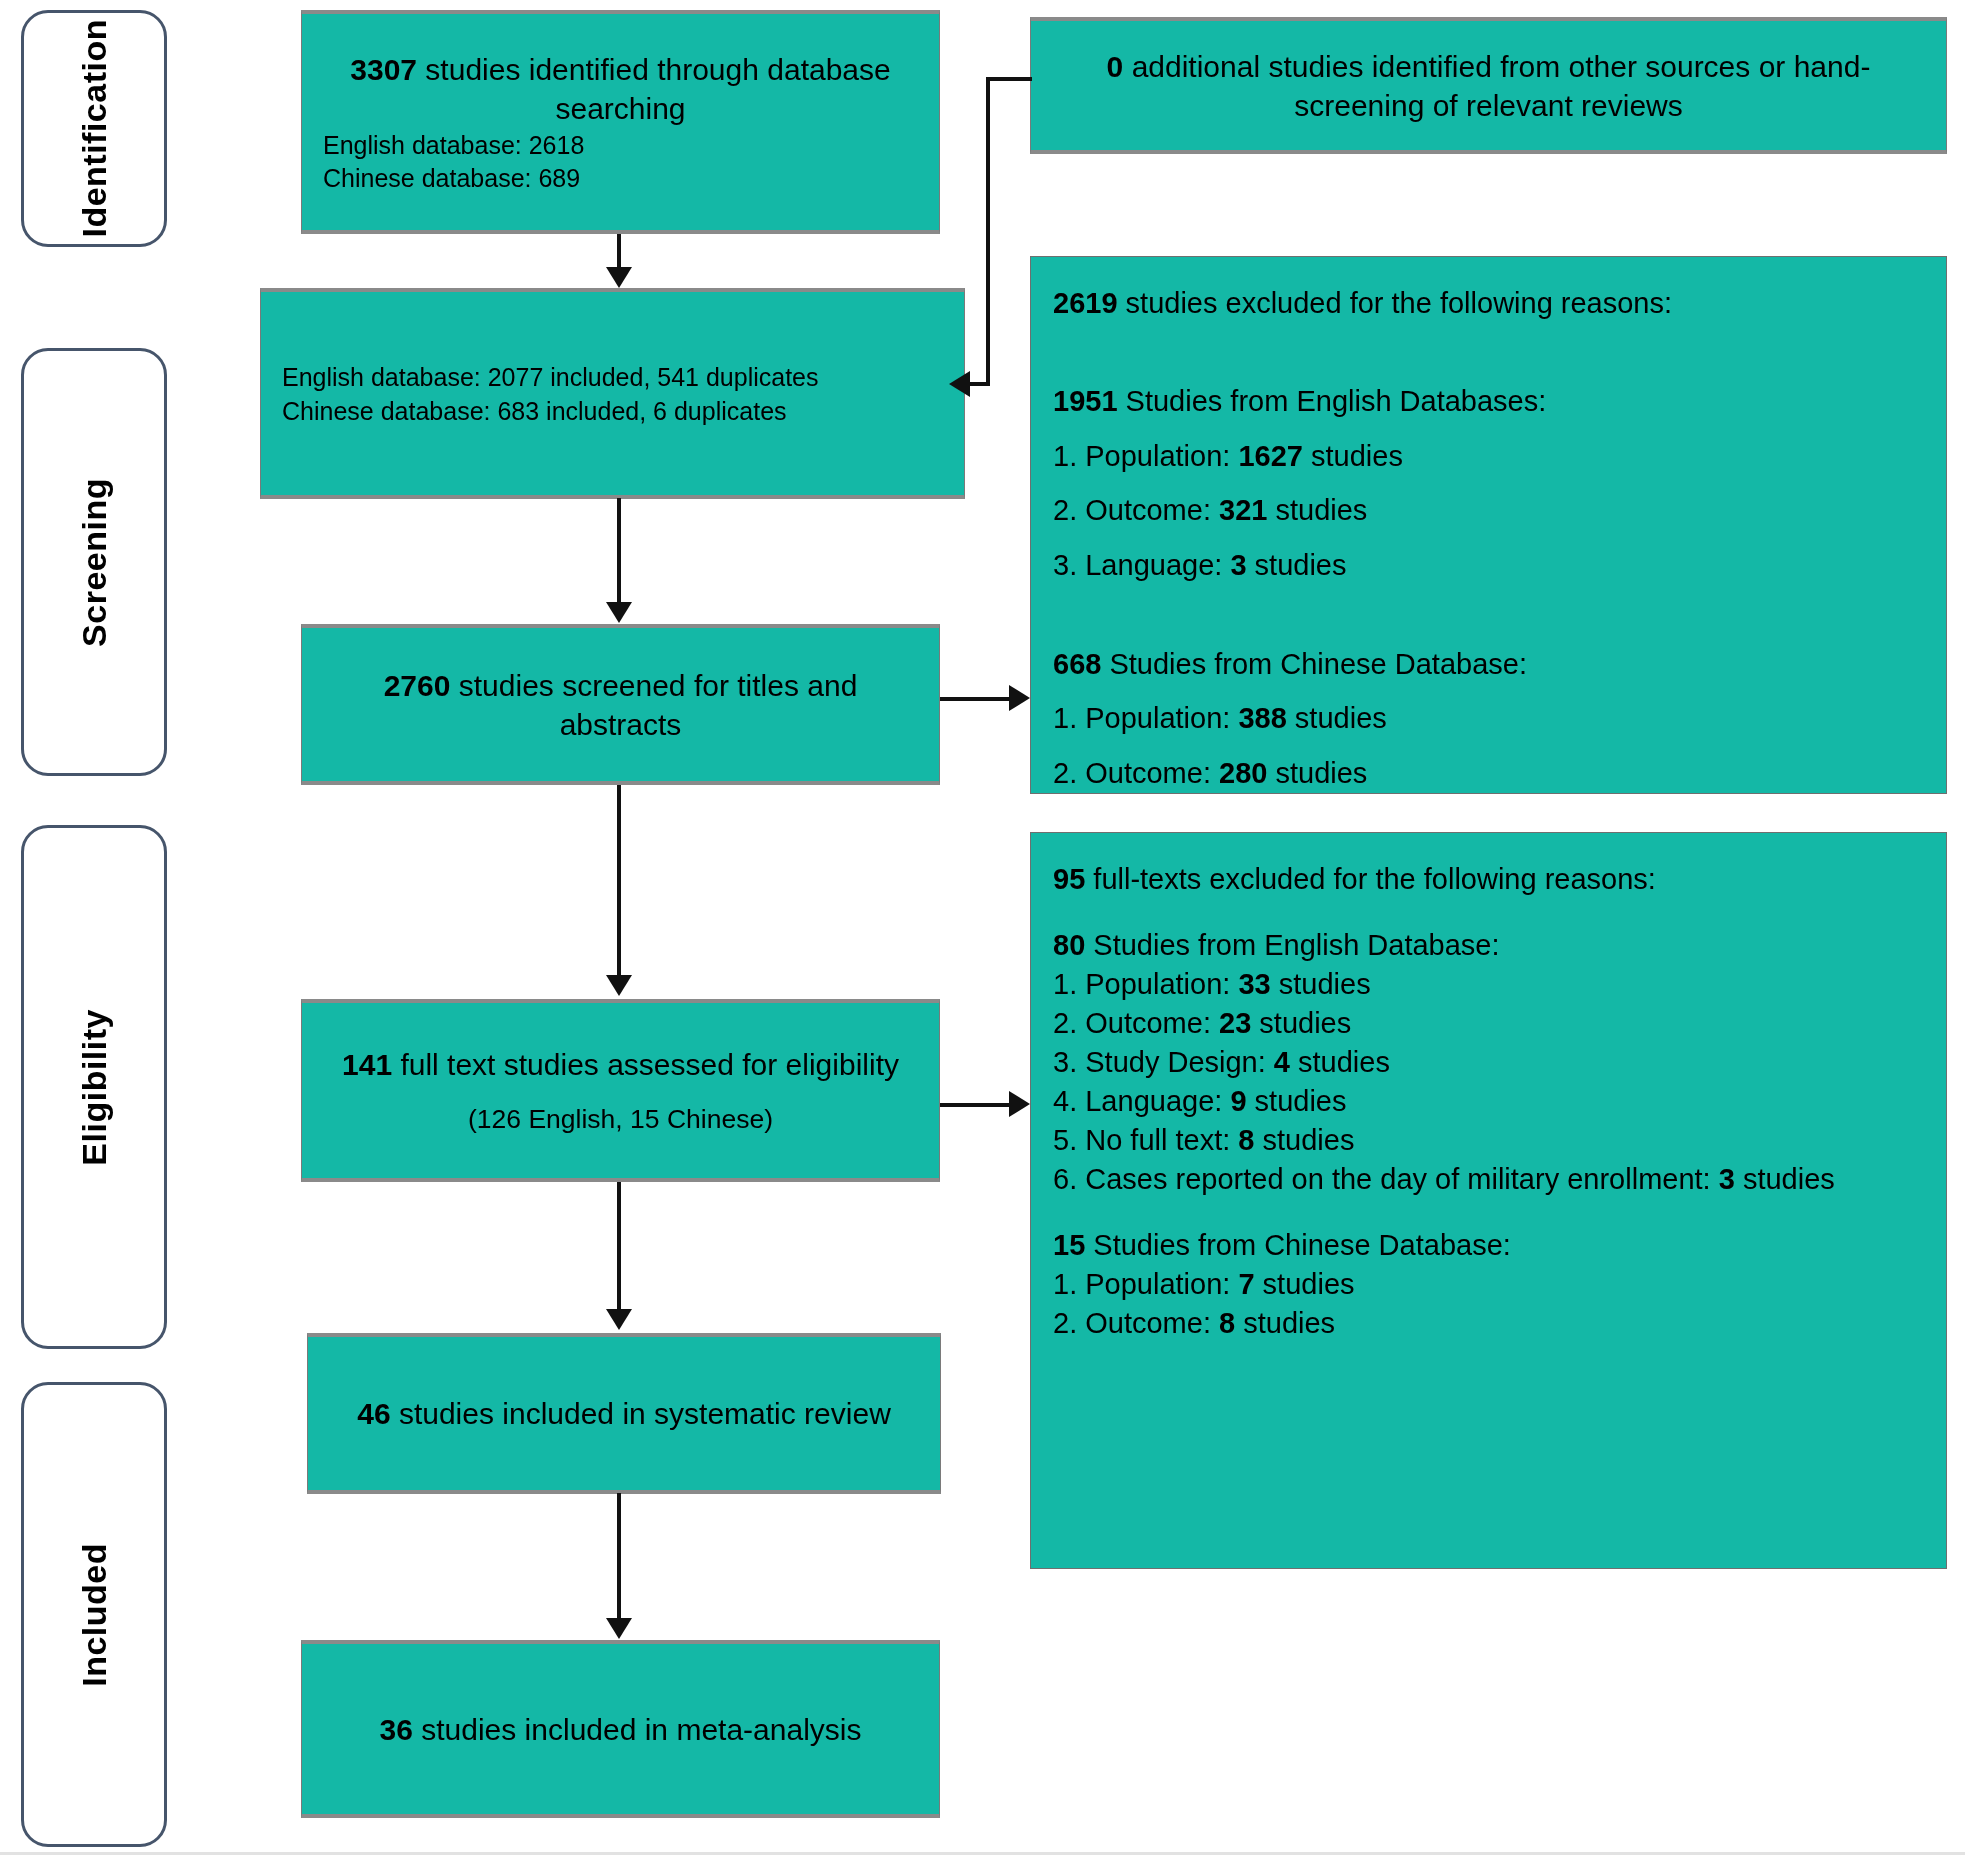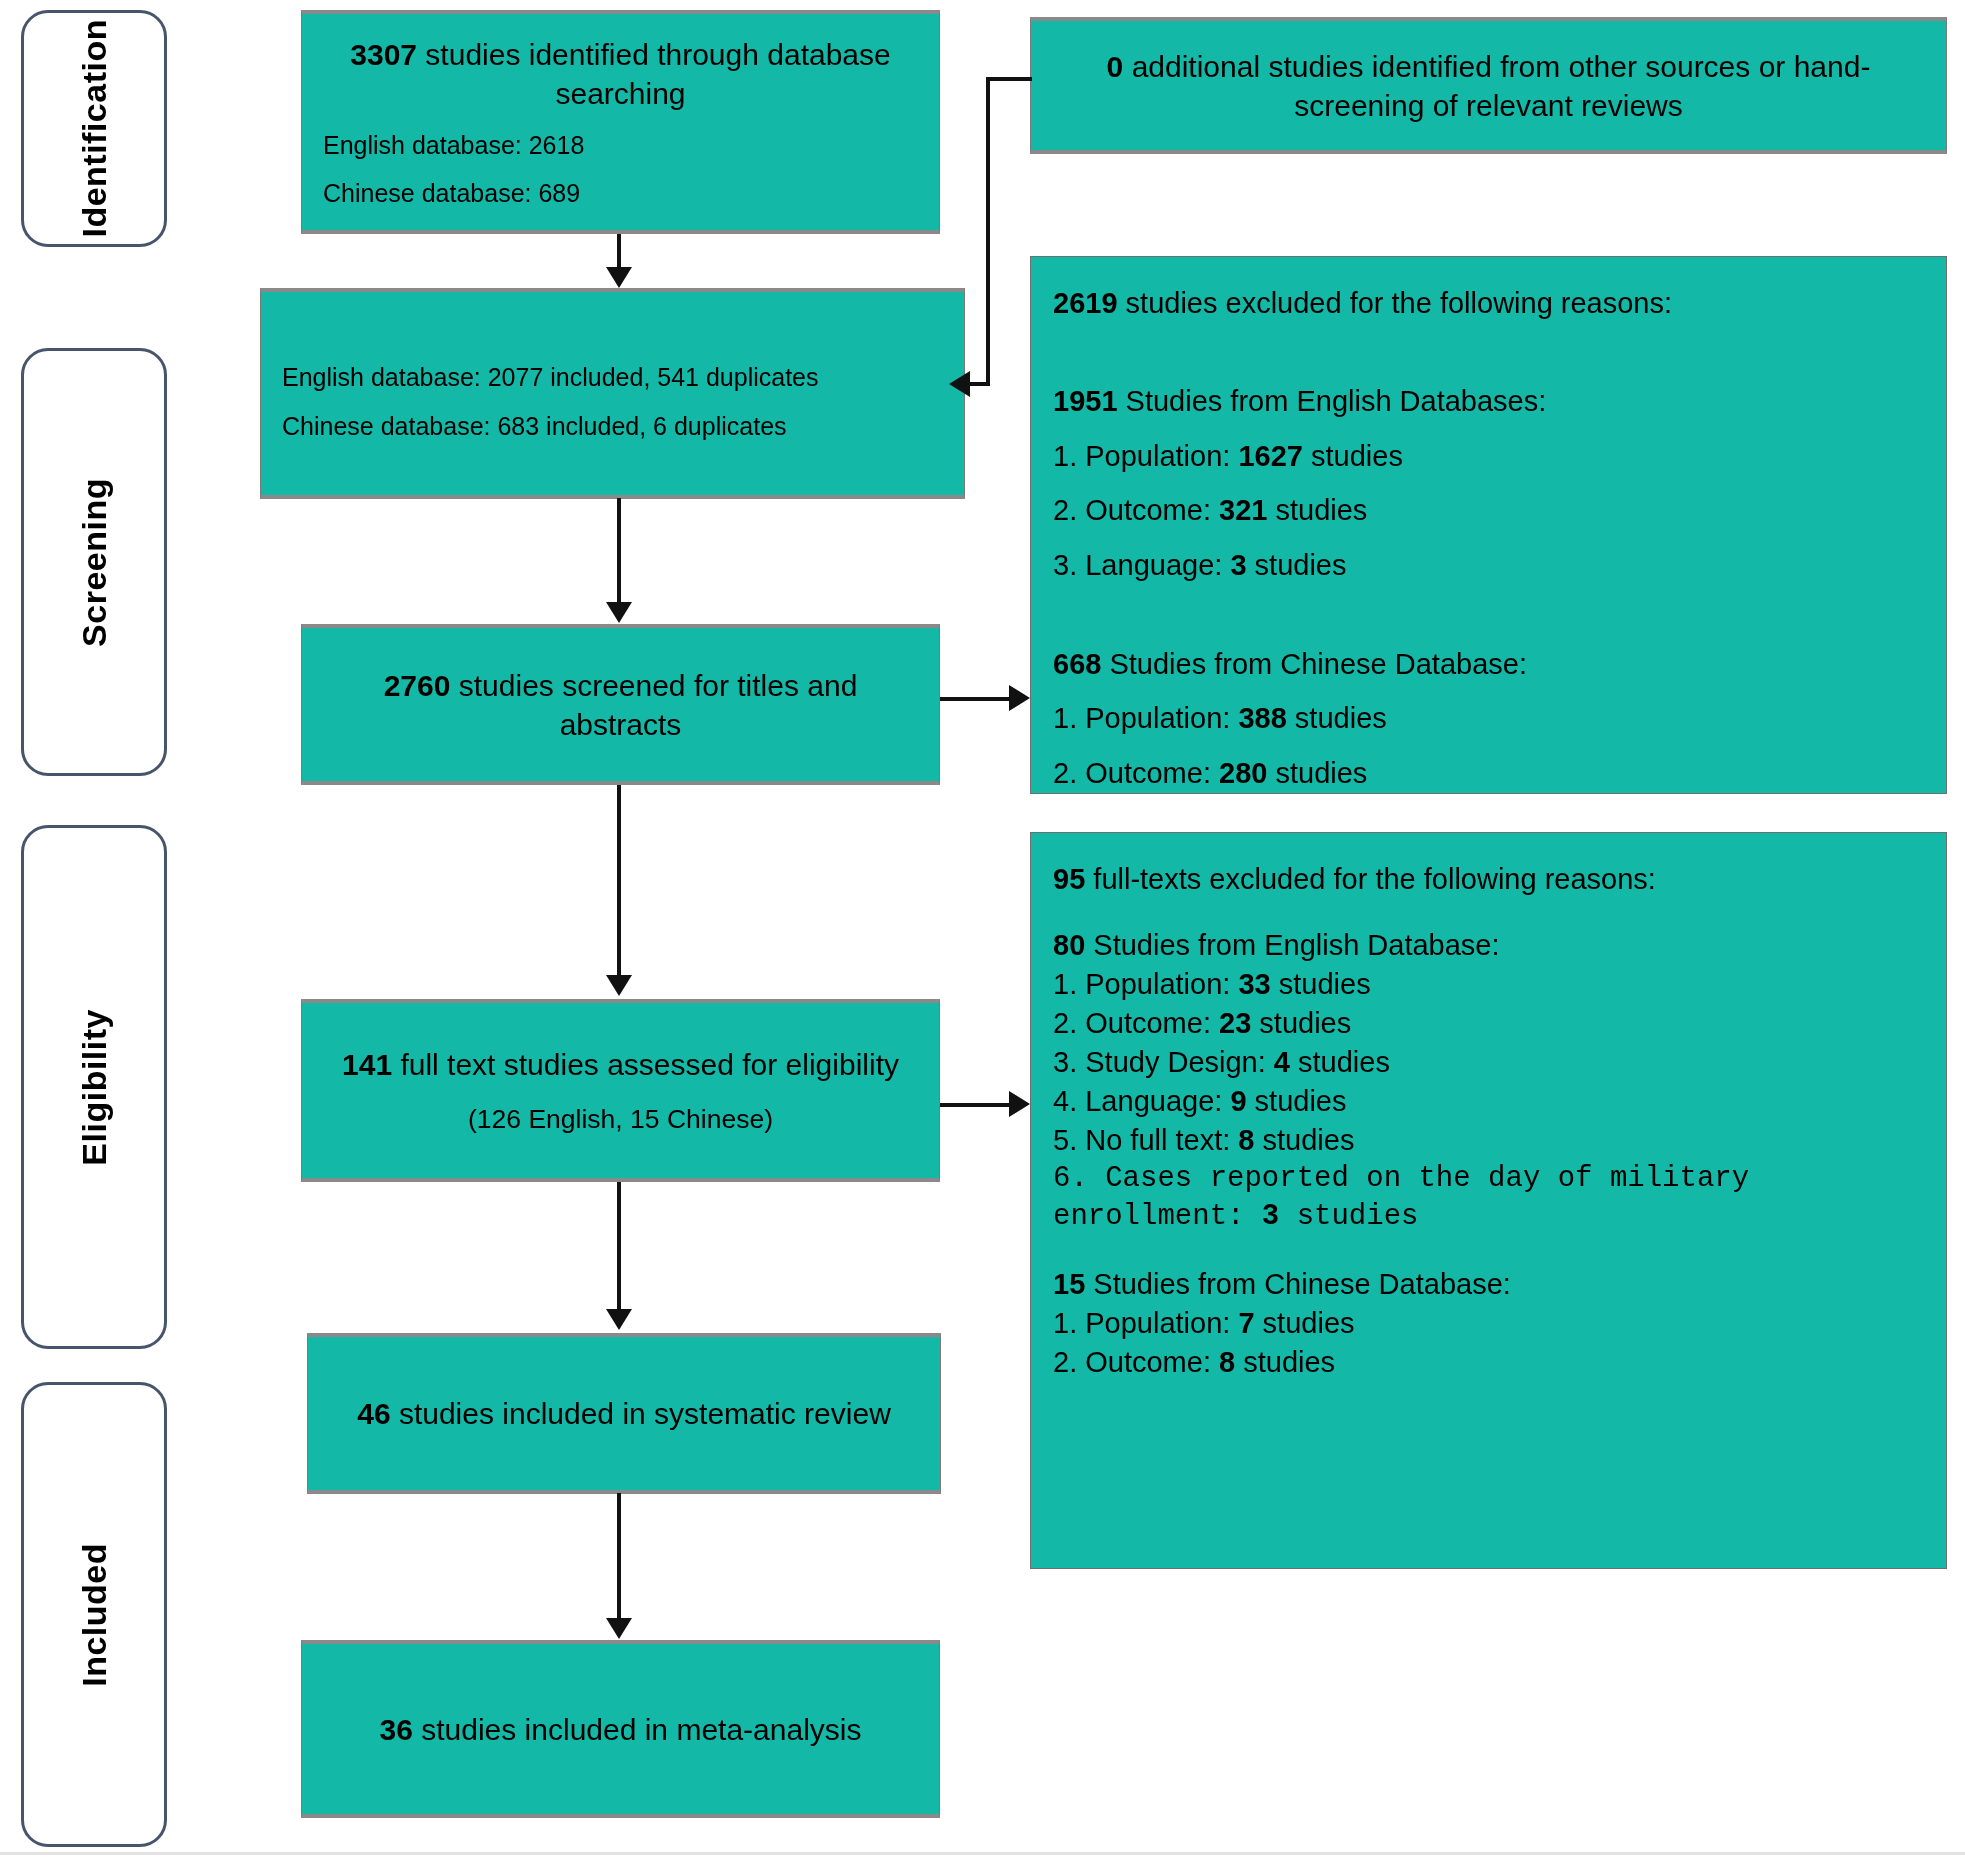--- a/index.html
+++ b/index.html
@@ -68,21 +68,21 @@
 
   .t-main {
     font-size: 30px;
     line-height: 1.30;
     padding: 0 21px;
   }
   .t-sub {
     font-size: 25px;
     line-height: 1.30;
     padding: 0 21px;
-    margin-top: 16px;
+    margin-top: 1px;
   }
   .t-paren {
     font-size: 26.5px;
     line-height: 1.30;
     padding: 0 21px;
   }
   .t-excl {
     font-size: 29px;
     line-height: 1.34;
     padding: 0 0 0 22px;
@@ -217,21 +217,21 @@
     </div>
     <div class="t-excl sub-item">
       <span>3. Study Design: </span><b>4</b><span> studies</span>
     </div>
     <div class="t-excl sub-item">
       <span>4. Language: </span><b>9</b><span> studies</span>
     </div>
     <div class="t-excl sub-item">
       <span>5. No full text: </span><b>8</b><span> studies</span>
     </div>
-    <div class="t-excl sub-item" style="padding-right:18px;font-family:Liberation Mono, monospace;">
+    <div class="t-excl sub-item" style="padding-right:18px;">
       <span>6. Cases reported on the day of military enrollment: </span><b>3</b><span> studies</span>
     </div>
     <div class="gap"></div>
     <div class="t-excl">
       <b>15</b><span> Studies from Chinese Database:</span>
     </div>
     <div class="t-excl sub-item">
       <span>1. Population: </span><b>7</b><span> studies</span>
     </div>
     <div class="t-excl sub-item">

